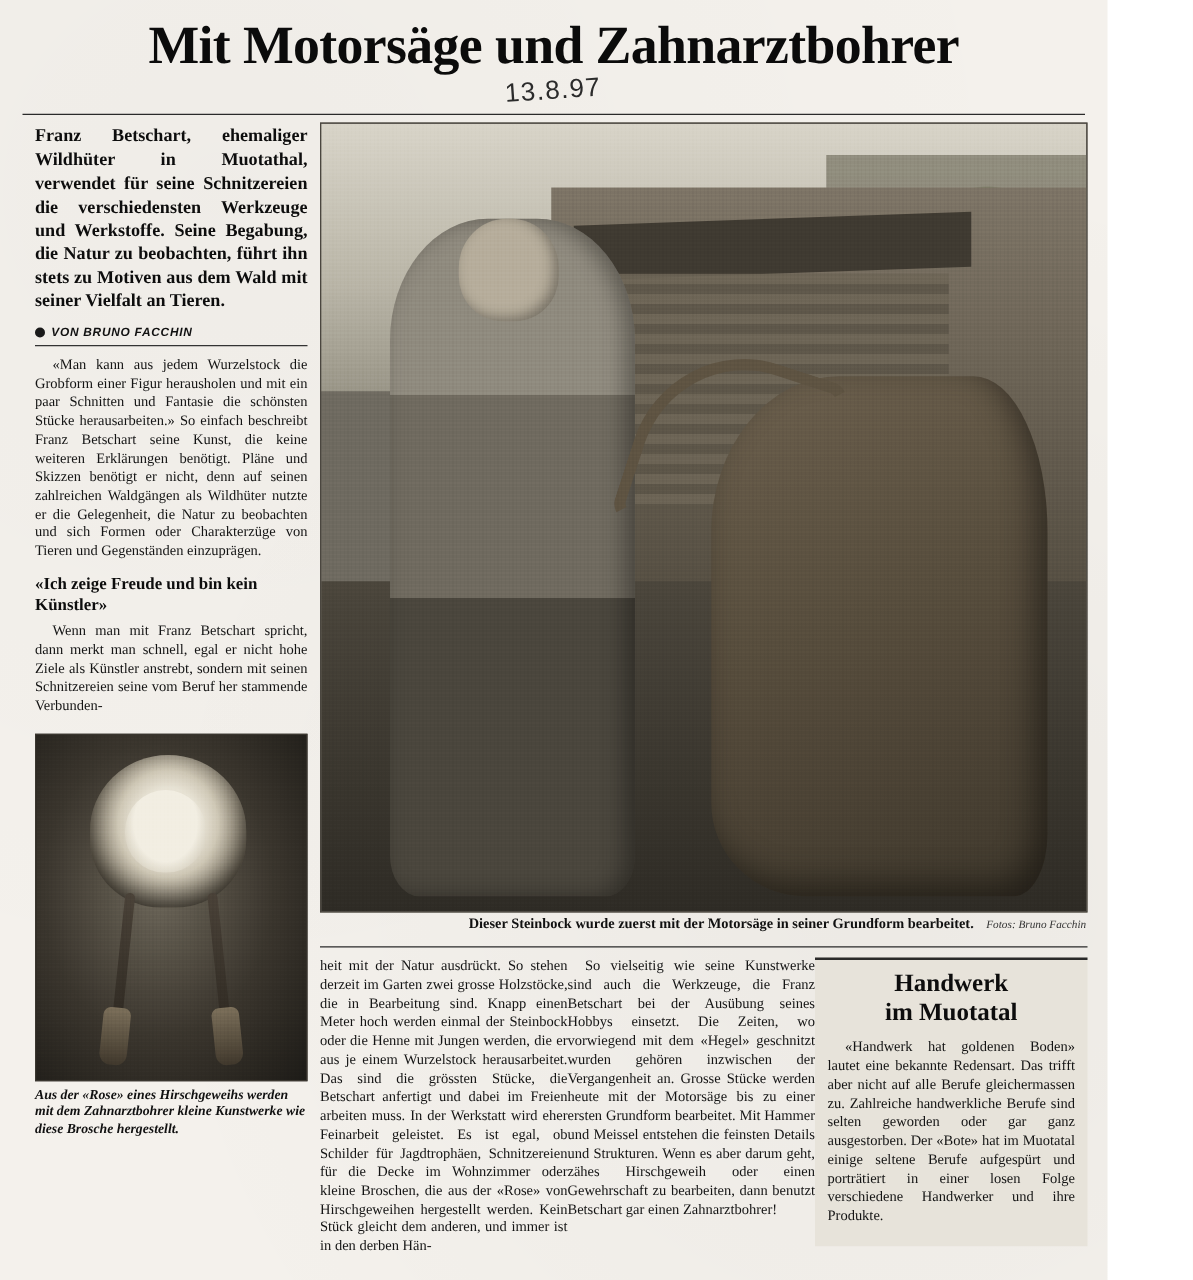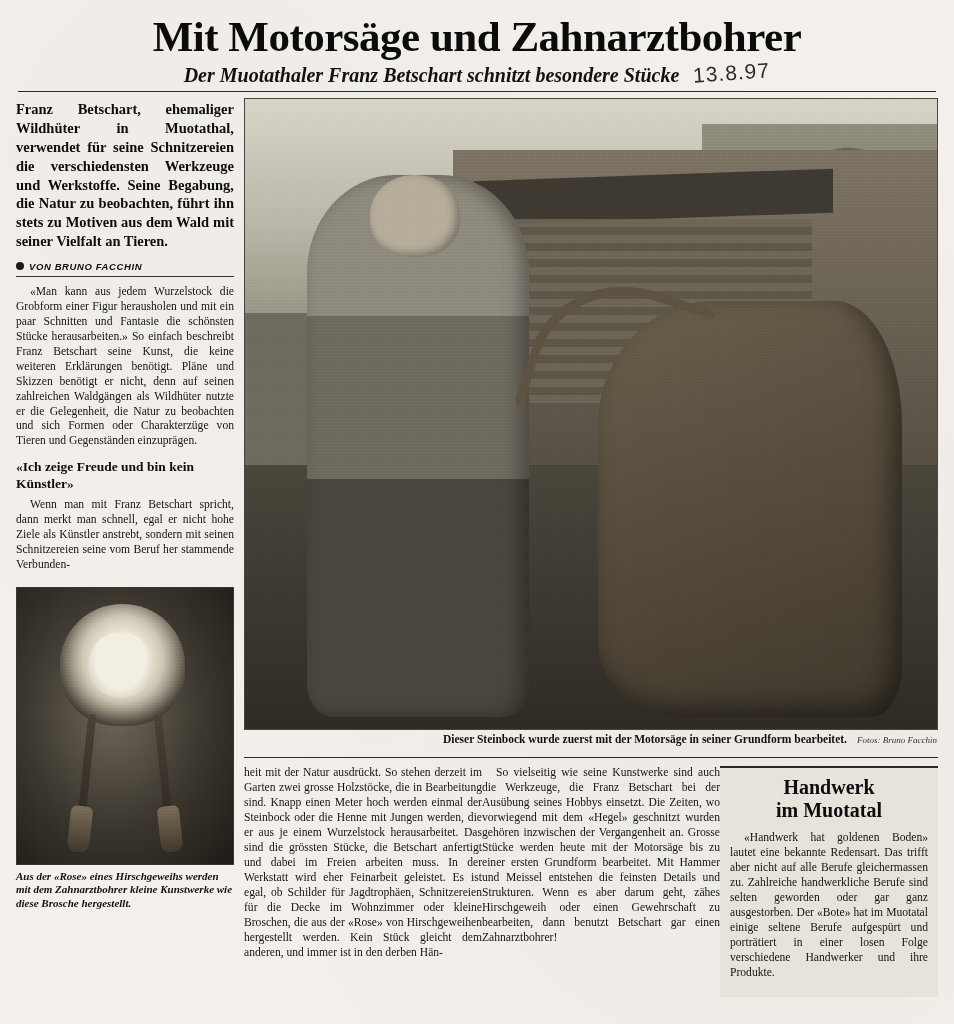--- a/index.html
+++ b/index.html
@@ -9,21 +9,21 @@
   }
   body {
     width: 954px;
     height: 1024px;
     overflow: hidden;
     font-family: "Liberation Serif", serif;
     color: #111111;
   }
   .page {
     position: relative;
-    width: 954px;
+    width: 886px;
     height: 1024px;
     background: #f4f1ec;
     background-image:
       radial-gradient(circle at 20% 15%, rgba(0,0,0,0.02), transparent 60%),
       radial-gradient(circle at 80% 70%, rgba(0,0,0,0.03), transparent 60%);
     padding: 0;
     box-sizing: border-box;
   }
   .masthead {
     padding: 8px 18px 0 18px;
@@ -66,20 +66,21 @@
   .rule {
     border: none;
     border-top: 1.5px solid #2a2a2a;
     margin: 4px 18px 6px 18px;
   }
   .content {
     display: flex;
     padding: 0 16px;
     box-sizing: border-box;
     gap: 10px;
+    margin-left: 12px;
   }
   .col-left {
     width: 218px;
     flex: 0 0 218px;
   }
   .col-right {
     flex: 1 1 auto;
   }
   .lead {
     font-family: "Liberation Serif", serif;
@@ -313,21 +314,20 @@
   }
 </style>
 </head>
 <body>
 
 <div class="page">
 
   <div class="masthead">
     <h1 class="headline">Mit Motorsäge und Zahnarztbohrer</h1>
     <div class="subhead-row">
-      <div class="subhead">Der Muotathaler Franz Betschart schnitzt besondere Stücke</div>
       <div class="handdate">13.8.97</div>
     </div>
   </div>
   <hr class="rule">
 
   <div class="content">
 
     <div class="col-left">
       <div class="lead">Franz Betschart, ehemaliger Wildhüter in Muotathal, verwendet für seine Schnitzereien die verschiedensten Werkzeuge und Werkstoffe. Seine Begabung, die Natur zu beobachten, führt ihn stets zu Motiven aus dem Wald mit seiner Vielfalt an Tieren.</div>
       <div class="byline">

